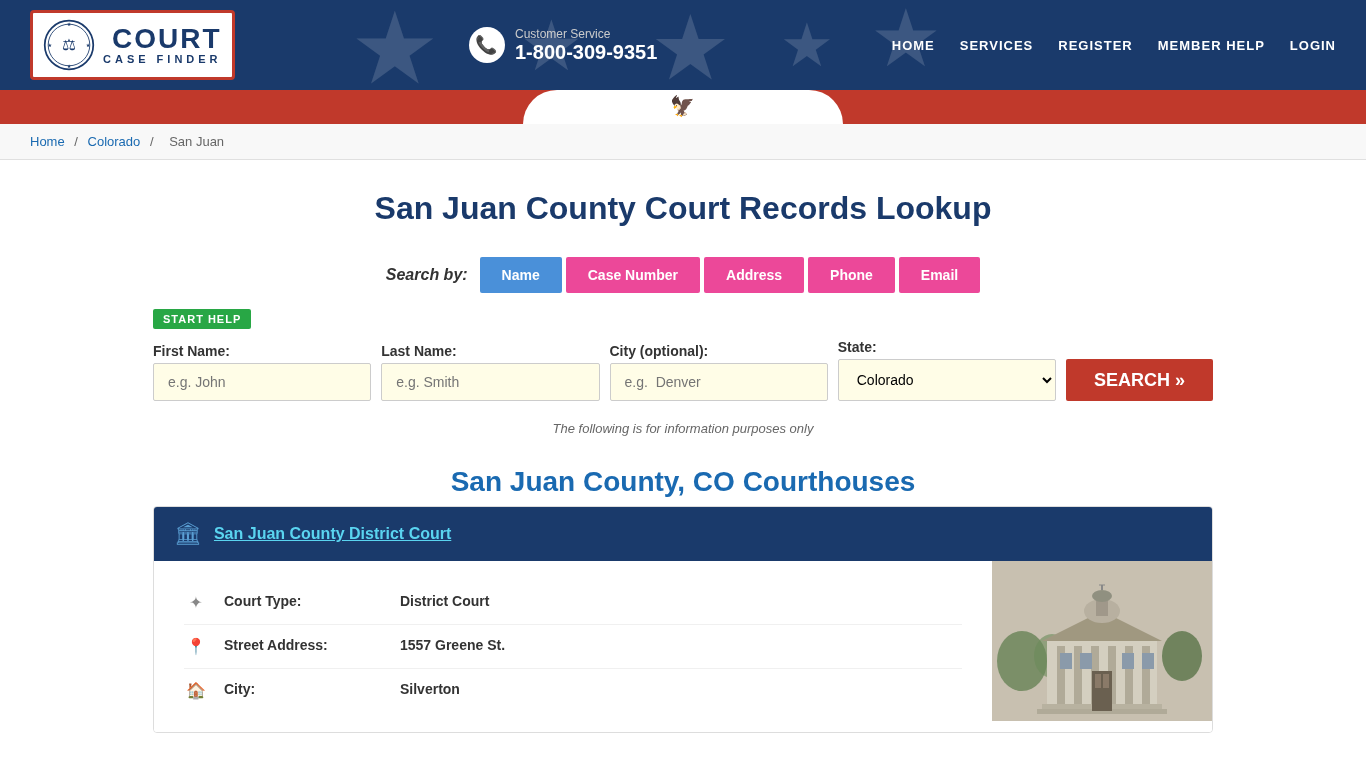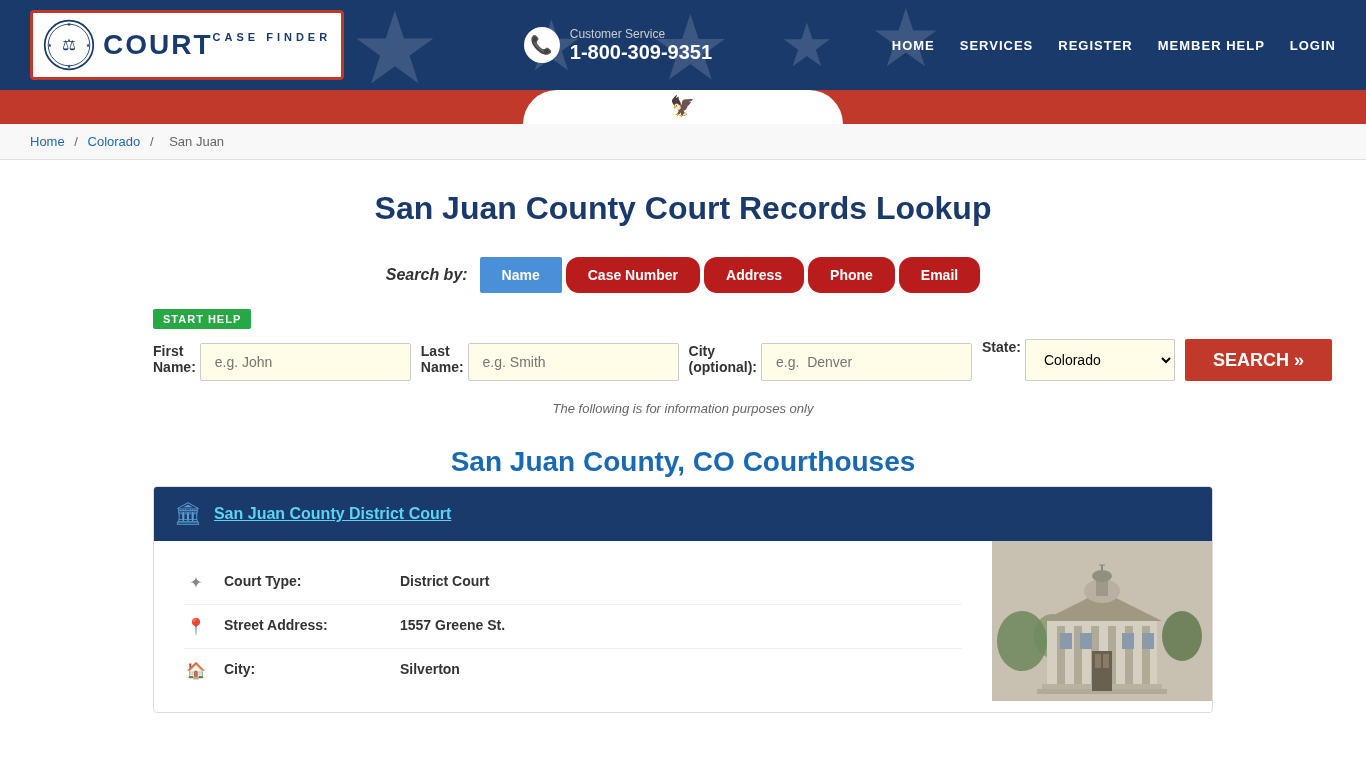--- a/index.html
+++ b/index.html
@@ -45,22 +45,22 @@
       display: flex;
       align-items: center;
       gap: 8px;
     }
     .logo-emblem {
       width: 52px;
       height: 52px;
     }
     .logo-text {
       display: flex;
-      flex-direction: row;
-      align-items: flex-start;
+      flex-direction: column;
+      align-items: flex-end;
     }
     .logo-court {
       color: #1a3a6b;
       font-size: 28px;
       font-weight: 900;
       letter-spacing: 2px;
       line-height: 1;
     }
     .logo-case-finder {
       color: #1a3a6b;
@@ -158,23 +158,22 @@
       cursor: pointer;
       font-size: 14px;
       font-weight: bold;
       border-radius: 2px;
     }
     .search-tab.active {
       background: #4a90d9;
       color: white;
     }
     .search-tab.inactive {
-      background: #b91c1c;
-      color: white;
-      border-radius: 13px;
+      background: #ec4899;
+      color: white;
     }
 
     
     .start-here-badge {
       display: inline-block;
       background: #28a745;
       color: white;
       font-size: 11px;
       font-weight: bold;
       padding: 4px 10px;
@@ -185,21 +184,21 @@
 
     
     .search-form {
       display: flex;
       align-items: flex-end;
       gap: 10px;
       margin-bottom: 20px;
     }
     .form-group {
       display: flex;
-      flex-direction: row;
+      flex-direction: column;
       gap: 4px;
       flex: 1;
     }
     .form-group label {
       font-weight: bold;
       font-size: 14px;
       color: #333;
     }
     .form-group input,
     .form-group select {

